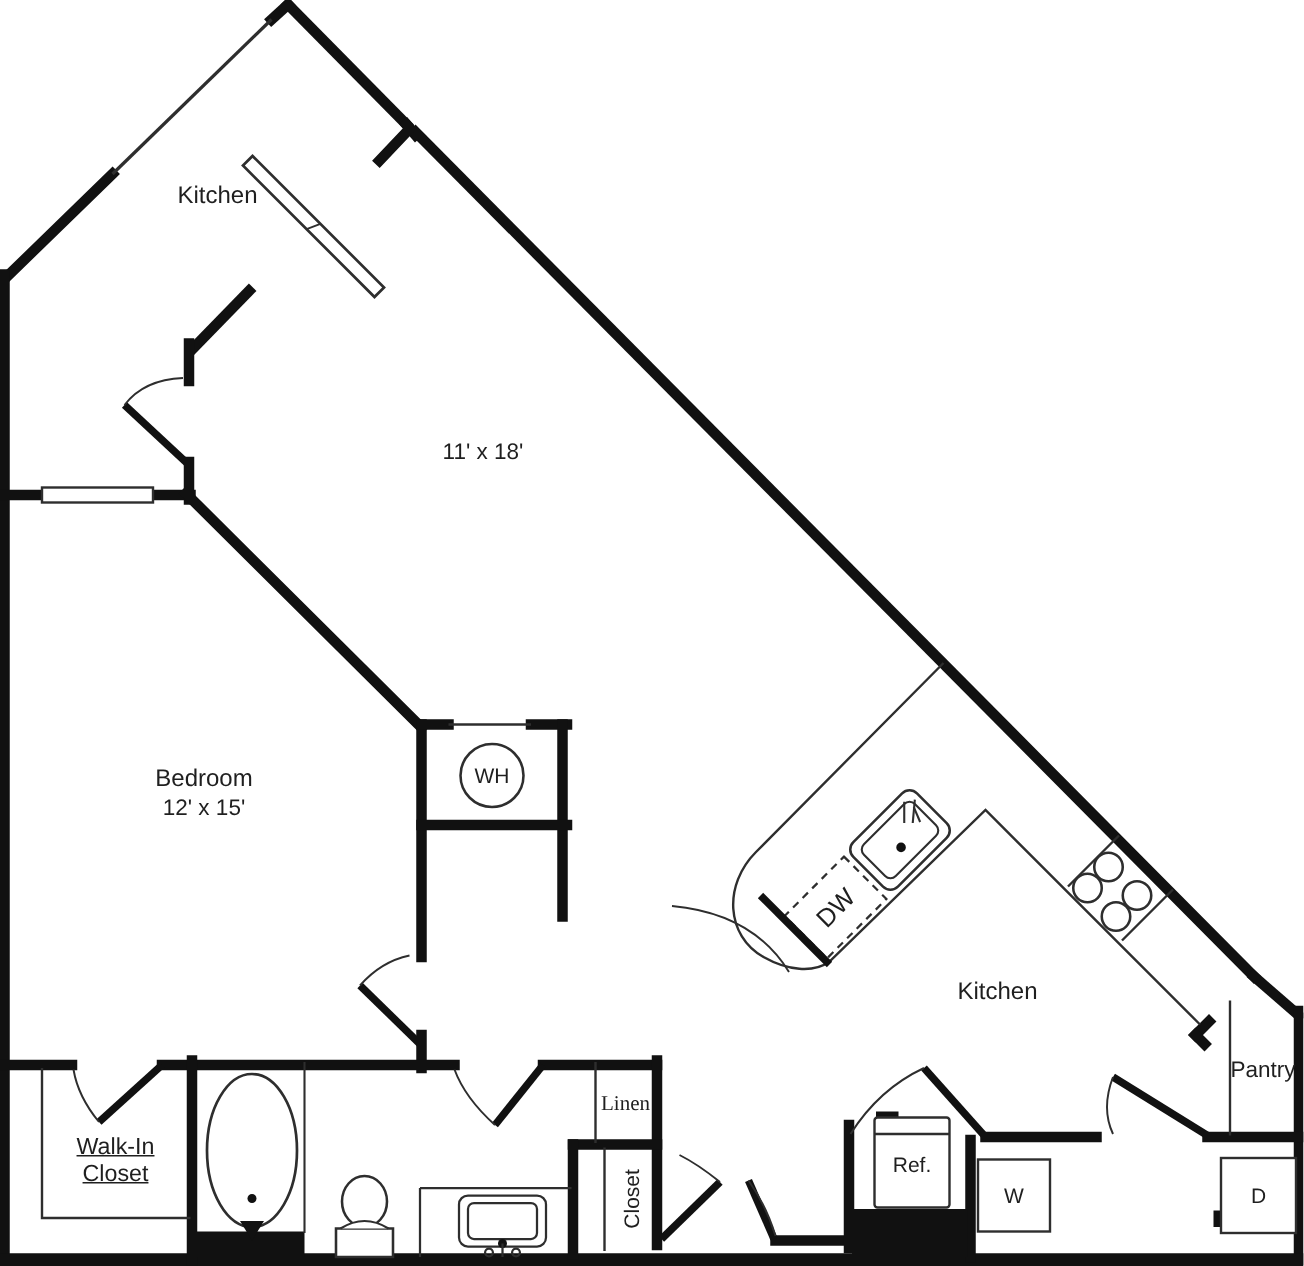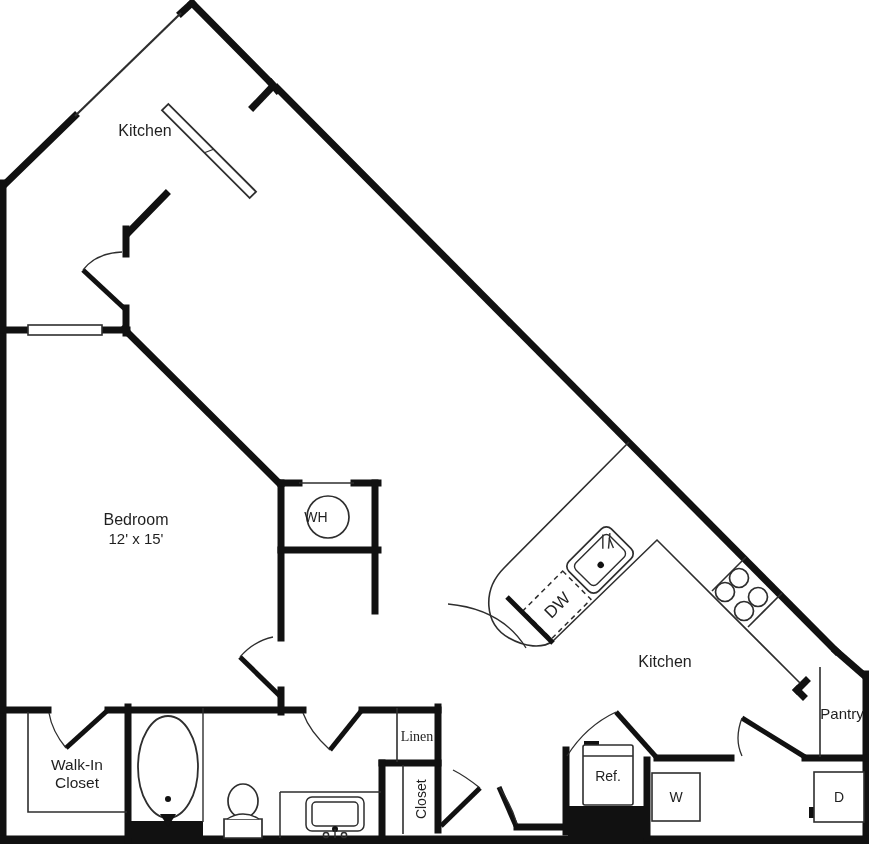--- a/index.html
+++ b/index.html
@@ -201,49 +201,50 @@
       <path d="M742,718 Q734,739 742,756" stroke="#2e2e2e" stroke-width="1.3" fill="none"></path>
     </g>
   </g>
 </svg>
 
 <div class="lbl room" style="left:85px;top:122px;width:120px;">
   <span>Kitchen</span>
 </div>
 
 <div class="lbl room" style="left:222px;top:293px;width:200px;">
+  <div class="dims">11' x 18'</div>
 </div>
 
 <div class="lbl room" style="left:61px;top:511px;width:150px;">
   <div>Bedroom</div>
   <div class="dims">12' x 15'</div>
 </div>
 
 <div class="lbl room" style="left:615px;top:653px;width:100px;text-align:center;">
   <span>Kitchen</span>
 </div>
 
 <div class="lbl small" style="left:813px;top:705px;width:58px;font-size:15px;">
   <span>Pantry</span>
 </div>
 
-<div class="lbl" style="left:27px;top:756px;width:100px;font-size:15.5px;">
+<div class="lbl" style="left:27px;top:756px;width:100px;font-size:15.5px;text-decoration:underline;">
   <div>Walk-In</div>
   <div>Closet</div>
 </div>
 
 <div class="lbl small" style="left:392px;top:729px;width:50px;font-family:Liberation Serif, serif;">
   <span>Linen</span>
 </div>
 
 <div class="lbl small rot" style="left:396px;top:791px;width:50px;">
   <span>Closet</span>
 </div>
 
-<div class="lbl small" style="left:291px;top:509px;width:50px;">
+<div class="lbl small" style="left:303px;top:509px;width:50px;">
   <span>WH</span>
 </div>
 
 <div class="lbl small" style="left:583px;top:768px;width:50px;">
   <span>Ref.</span>
 </div>
 
 <div class="lbl small" style="left:651px;top:789px;width:50px;">
   <span>W</span>
 </div>

